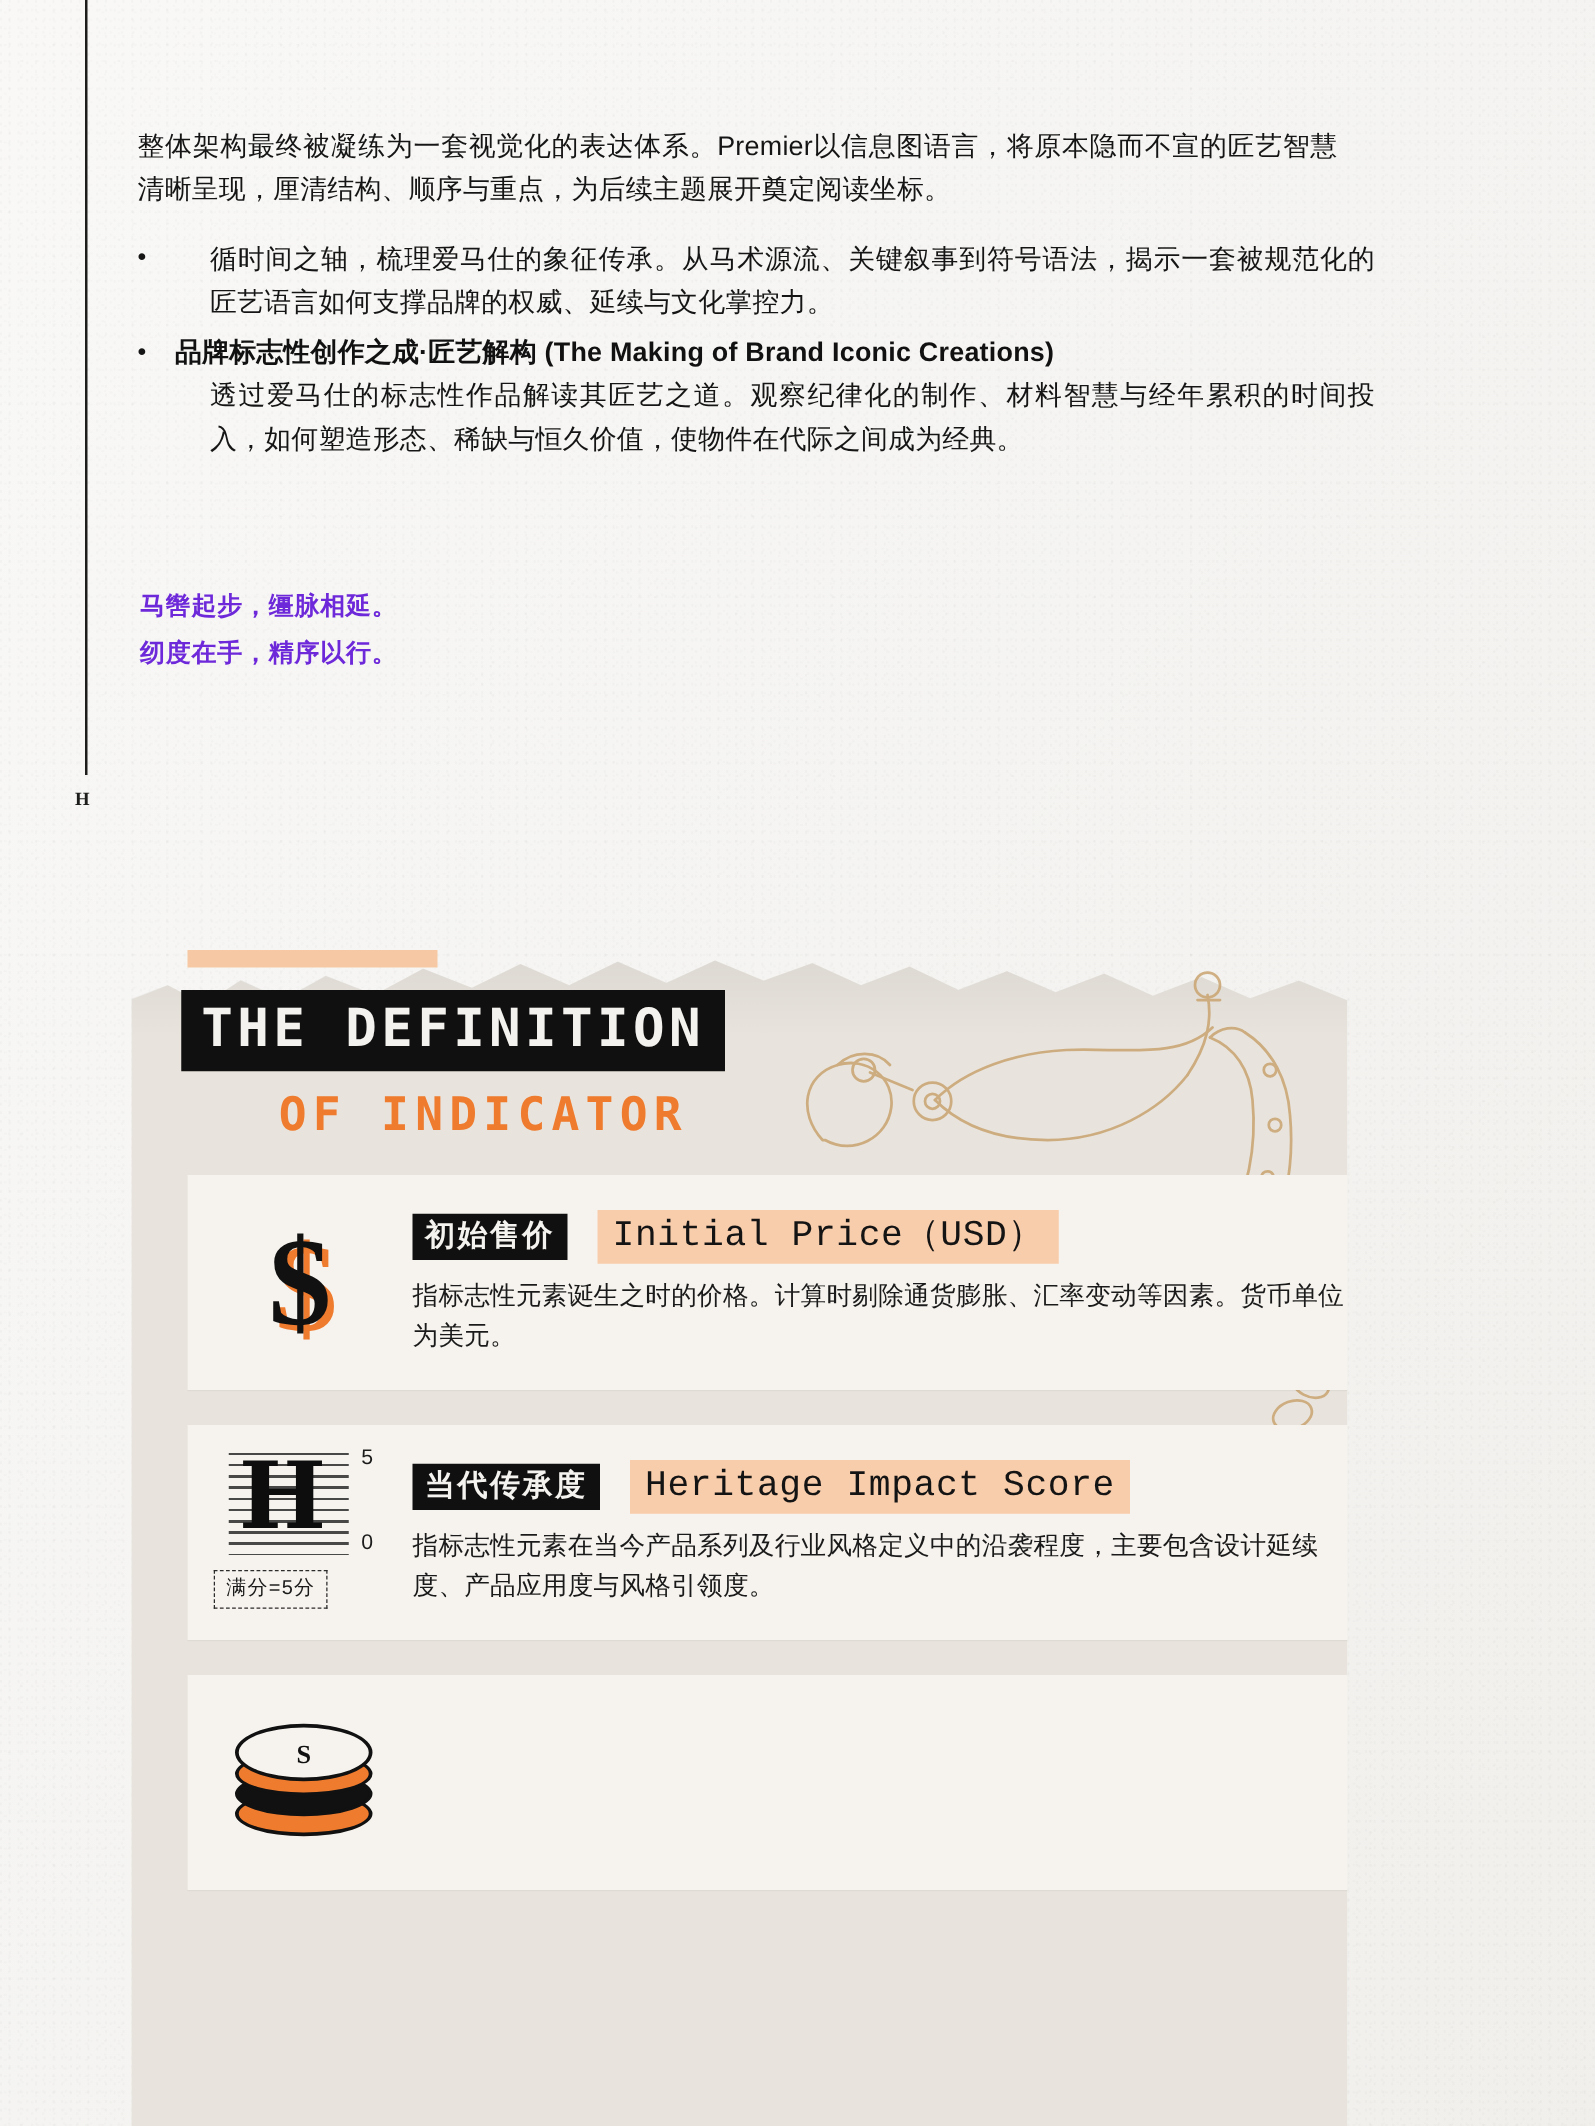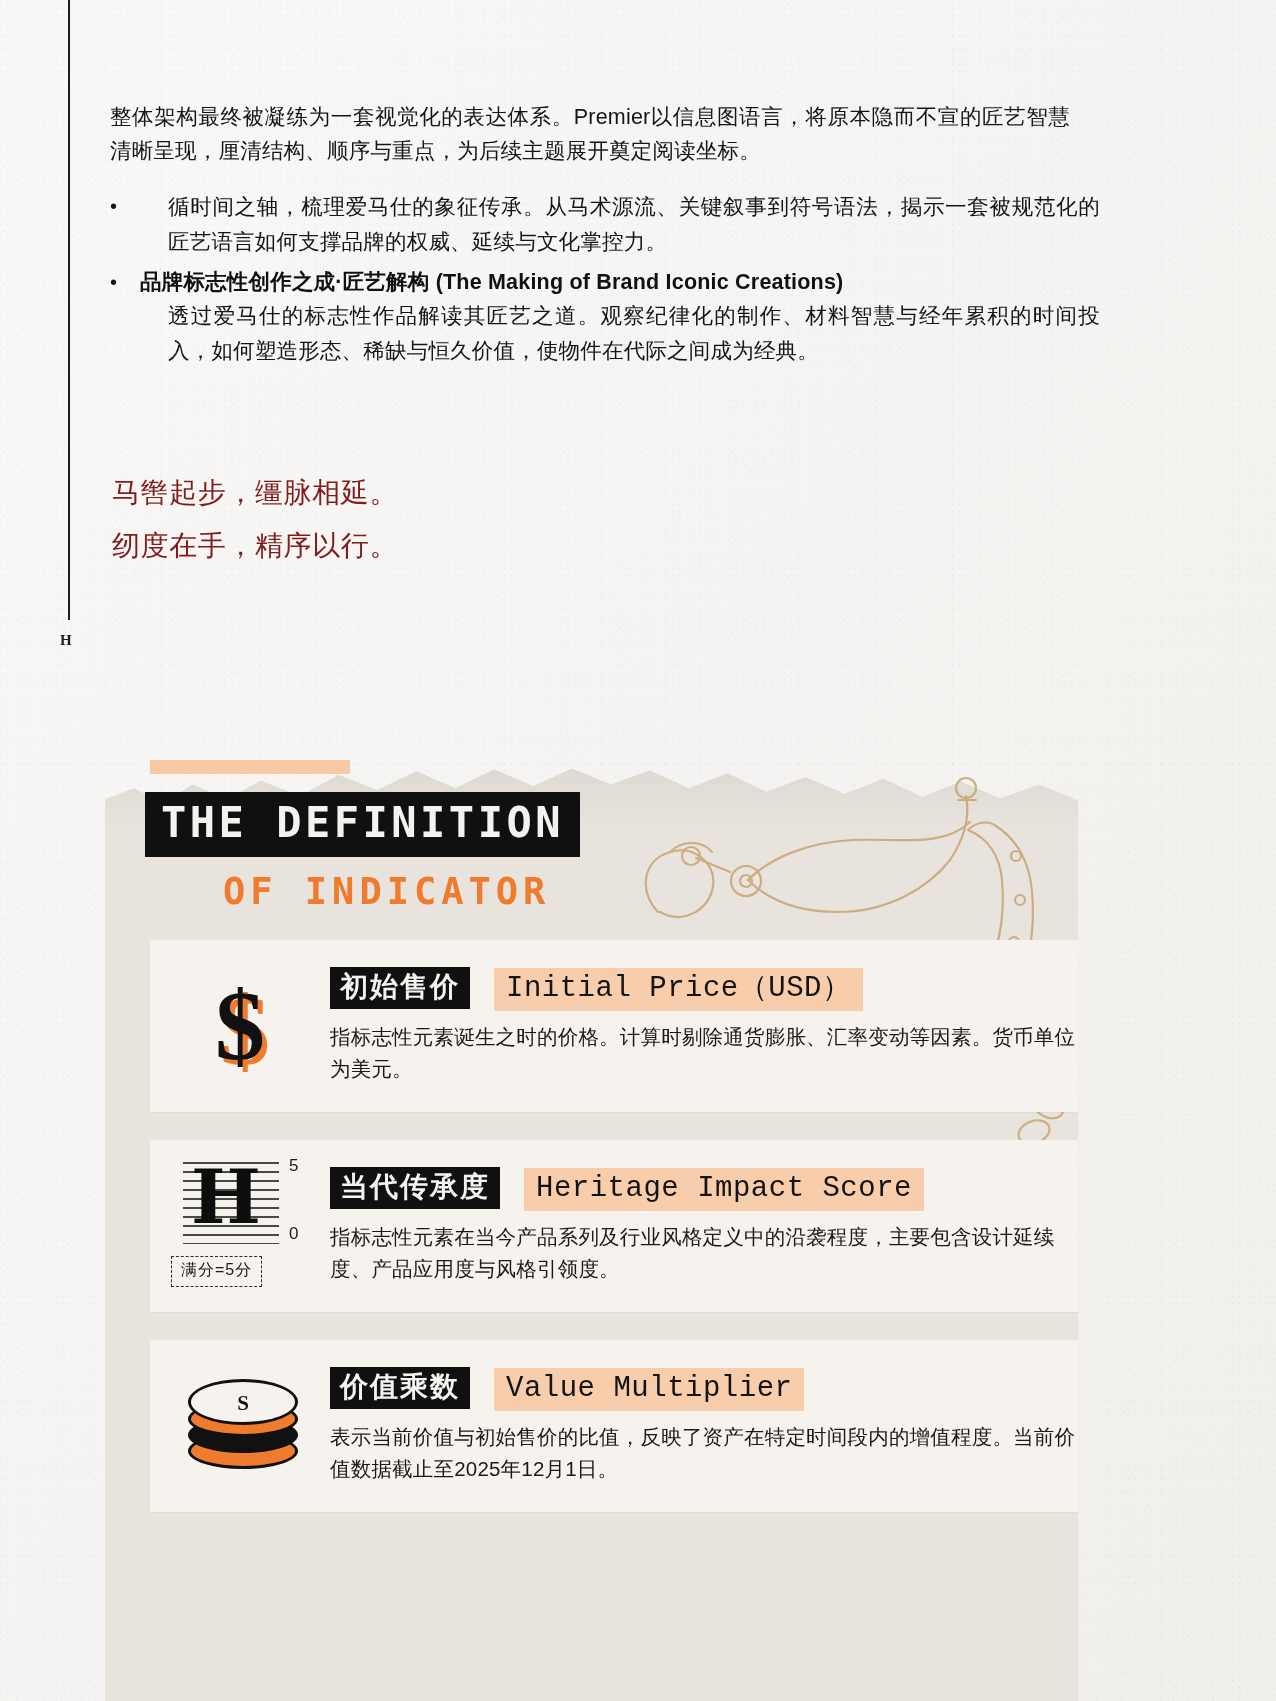--- a/index.html
+++ b/index.html
@@ -91,24 +91,25 @@
     letter-spacing: 0.2px;
     text-align: justify;
     padding-left: 28px;
     color: #151515;
   }
 
   .verse {
     position: absolute;
     left: 112px;
     top: 466px;
-    font-size: 28px;
+    font-size: 20px;
     line-height: 1.9;
     letter-spacing: 0.6px;
-    color: #7f1d1d;
+    color: #6d28d9;
+    font-weight: bold;
   }
 
   
   .torn-section {
     position: absolute;
     left: 105px;
     top: 760px;
     width: 973px;
     height: 941px;
     overflow: hidden;
@@ -229,21 +230,21 @@
     padding-right: 40px;
   }
   .term-row {
     display: flex;
     align-items: baseline;
     margin-bottom: 10px;
   }
   .term-cn {
     background: #101010;
     color: #f5f3ef;
-    font-size: 28px;
+    font-size: 24px;
     font-weight: bold;
     letter-spacing: 2px;
     padding: 4px 10px 6px 10px;
     line-height: 1.15;
   }
   .term-en {
     background: #f8cdab;
     color: #141414;
     font-family: Liberation Mono, monospace;
     font-size: 29px;
@@ -464,23 +465,16 @@
       <div class="card-icon">
         <div class="coins">
           <div class="coin c1"></div>
           <div class="coin c2"></div>
           <div class="coin c3"></div>
           <div class="coin top">
             <div class="coin-s">S</div>
           </div>
         </div>
       </div>
-      <div class="card-body">
-        <div class="term-row">
-          <span class="term-cn">价值乘数</span>
-          <span class="term-en">Value Multiplier</span>
-        </div>
-        <div class="term-desc">表示当前价值与初始售价的比值，反映了资产在特定时间段内的增值程度。当前价值数据截止至2025年12月1日。</div>
-      </div>
     </div>
 
   </div>
 </div>
 
 </body></html>

